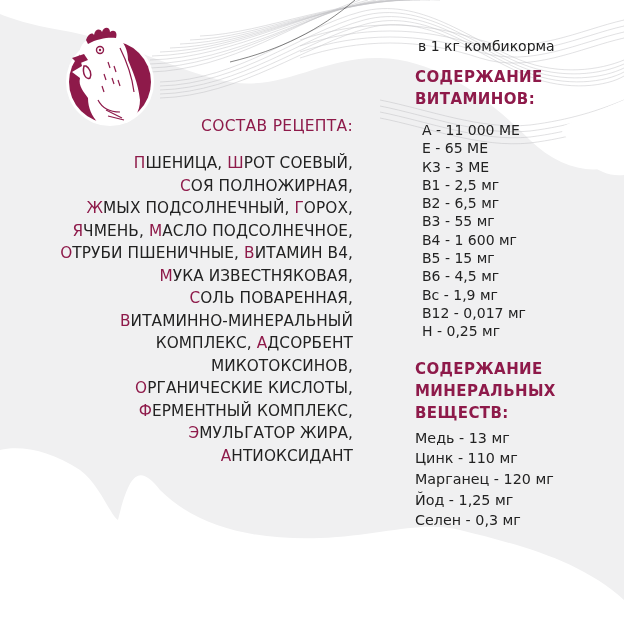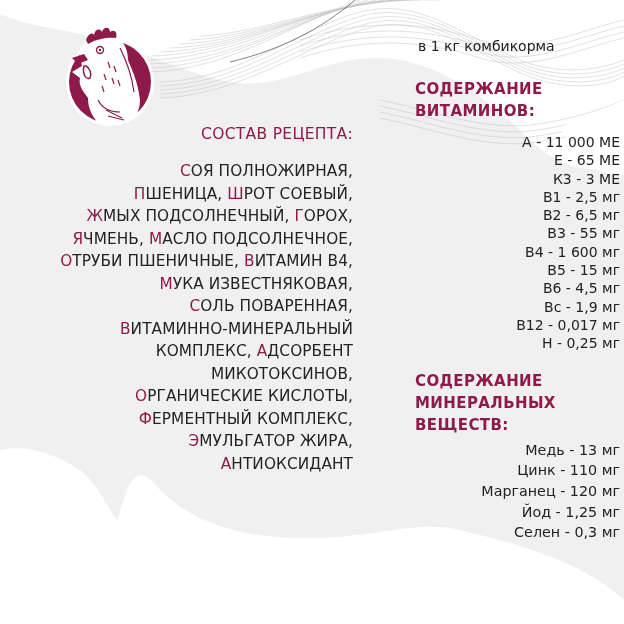--- a/index.html
+++ b/index.html
@@ -6,41 +6,41 @@
   body {
     width: 624px; height: 624px; overflow: hidden; position: relative;
     background: #f0f0f1;
     font-family: "DejaVu Sans", "Liberation Sans", sans-serif;
     color: #222;
   }
   .bg { position: absolute; left: 0; top: 0; width: 624px; height: 624px; }
   .logo { position: absolute; left: 58px; top: 20px; width: 100px; height: 110px; }
 
   .recipe {
-    position: absolute; left: 20px; top: 124px; width: 333px;
+    position: absolute; left: 20px; top: 116px; width: 333px;
     text-align: right;
   }
   .recipe-title {
     color: #8e1a4a; font-size: 15.5px; letter-spacing: 0.3px;
     margin: 0 0 16px 0; line-height: 20px;
   }
   .recipe-lines { font-size: 15.3px; line-height: 22.5px; letter-spacing: 0.1px; }
   .recipe-lines .line { white-space: nowrap; }
   .hl { color: #8e1a4a; }
 
   .right {
     position: absolute; left: 415px; top: 36px; width: 205px;
   }
-  .per-kg { font-size: 14px; line-height: 20px; margin-left: 3px; margin-bottom: 22px; }
+  .per-kg { font-size: 14px; line-height: 20px; margin-left: 3px; margin-bottom: 10px; }
   .sec-title {
     color: #8e1a4a; font-weight: bold; font-size: 15px;
     line-height: 22px; letter-spacing: 0.4px;
   }
   .vit-list { margin-top: 11px; margin-left: 7px; }
-  .item { font-size: 14px; line-height: 18.3px; white-space: nowrap; text-align: right; }
+  .item { font-size: 14px; line-height: 18.3px; white-space: nowrap; }
   .min-title { margin-top: 17px; }
   .min-list { margin-top: 4px; }
   .min-list .item { font-size: 14.3px; line-height: 20.7px; }
 </style>
 </head>
 <body>
 
 <svg class="bg" viewBox="0 0 624 624" xmlns="http://www.w3.org/2000/svg">
   <rect width="624" height="624" fill="#f0f0f1"></rect>
 
@@ -103,22 +103,22 @@
     <path d="M62,28 C68,40 74,56 76,72"></path>
     <path d="M40,80 C44,88 52,92 62,92"></path>
     <path d="M48,90 L64,98"></path>
       <path d="M50,96 L66,100"></path>
   </g>
 </svg>
 
 <div class="recipe">
   <div class="recipe-title">СОСТАВ РЕЦЕПТА:</div>
   <div class="recipe-lines" id="recipe-lines">
+      <div class="line"><span class="hl">П</span><span>ШЕНИЦА, </span><span class="hl">Ш</span><span>РОТ СОЕВЫЙ,</span></div>
       <div class="line"><span class="hl">С</span><span>ОЯ ПОЛНОЖИРНАЯ,</span></div>
-      <div class="line"><span class="hl">П</span><span>ШЕНИЦА, </span><span class="hl">Ш</span><span>РОТ СОЕВЫЙ,</span></div>
       <div class="line"><span class="hl">Ж</span><span>МЫХ ПОДСОЛНЕЧНЫЙ, </span><span class="hl">Г</span><span>ОРОХ,</span></div>
       <div class="line"><span class="hl">Я</span><span>ЧМЕНЬ, </span><span class="hl">М</span><span>АСЛО ПОДСОЛНЕЧНОЕ,</span></div>
       <div class="line"><span class="hl">О</span><span>ТРУБИ ПШЕНИЧНЫЕ, </span><span class="hl">В</span><span>ИТАМИН В4,</span></div>
       <div class="line"><span class="hl">М</span><span>УКА ИЗВЕСТНЯКОВАЯ,</span></div>
       <div class="line"><span class="hl">С</span><span>ОЛЬ ПОВАРЕННАЯ,</span></div>
       <div class="line"><span class="hl">В</span><span>ИТАМИННО-МИНЕРАЛЬНЫЙ</span></div>
       <div class="line"><span>КОМПЛЕКС, </span><span class="hl">А</span><span>ДСОРБЕНТ</span></div>
       <div class="line"><span>МИКОТОКСИНОВ,</span></div>
       <div class="line"><span class="hl">О</span><span>РГАНИЧЕСКИЕ КИСЛОТЫ,</span></div>
       <div class="line"><span class="hl">Ф</span><span>ЕРМЕНТНЫЙ КОМПЛЕКС,</span></div>

